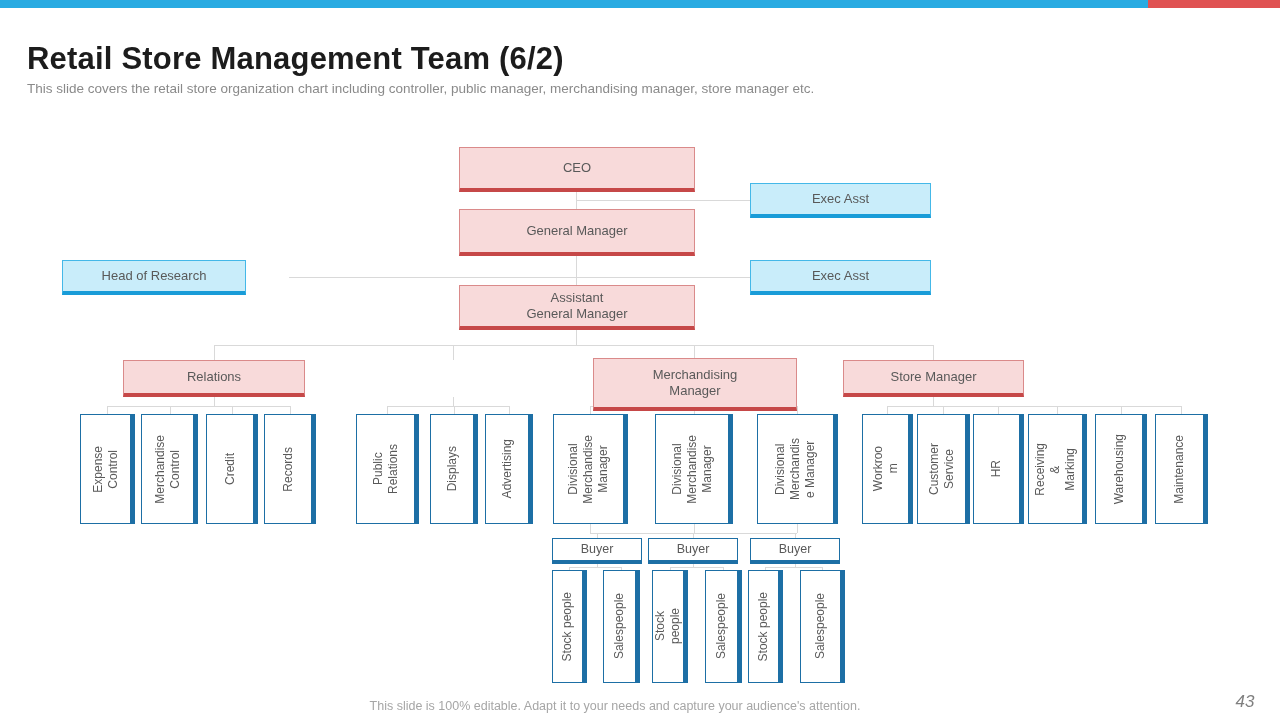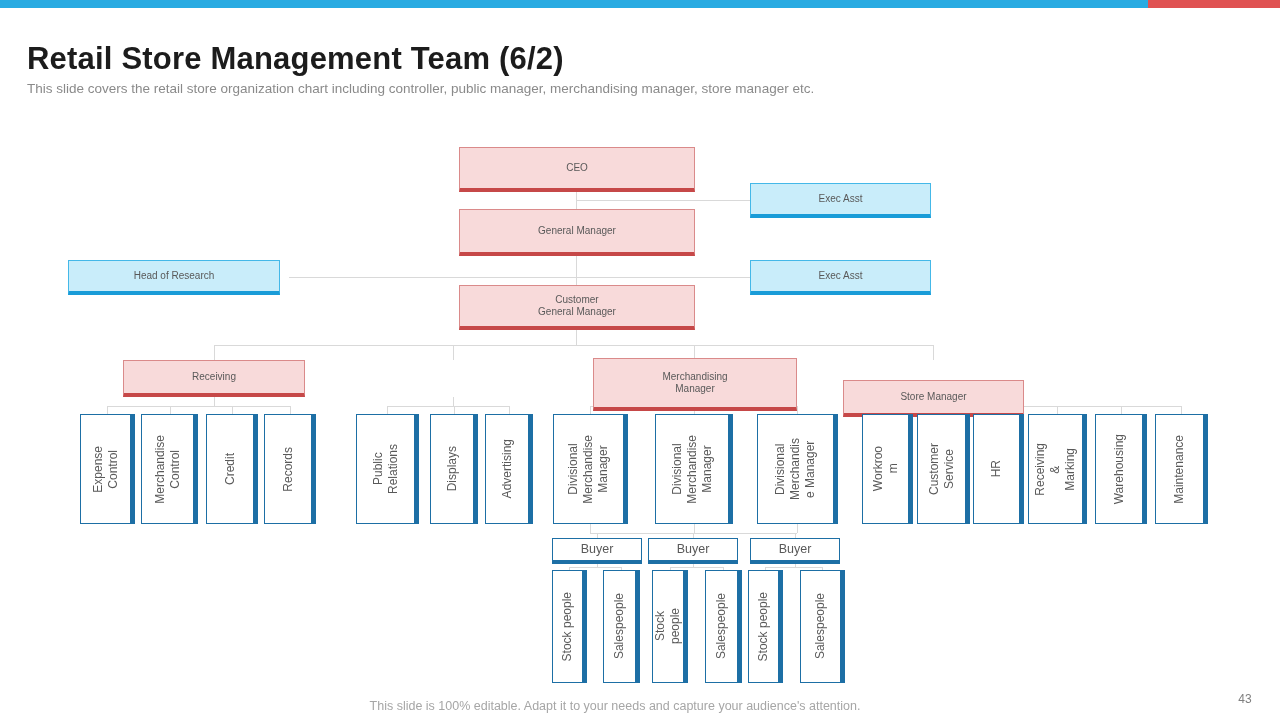--- a/index.html
+++ b/index.html
@@ -17,39 +17,39 @@
   }
   .subtitle{
     position:absolute;left:27px;top:81px;width:1180px;
     font-size:13.5px;color:#8a8a8a;
   }
   
   #org-chart{position:absolute;left:0;top:0;width:1280px;height:720px;}
   .node{
     position:absolute;box-sizing:border-box;
     display:flex;align-items:center;justify-content:center;
-    font-size:10px;
+    font-size:13px;
   }
   .node .lbl{
     color:#595959;text-align:center;white-space:pre-line;line-height:1.25;
   }
   .pink{background:#F8DADA;border:1px solid #DA8A8A;border-bottom:4px solid #C64848;}
   .cyan{background:#C9EDFA;border:1px solid #44B8E8;border-bottom:4px solid #199CD8;}
   .whiteH{background:#ffffff;border:1px solid #1D6FA5;border-bottom:4px solid #1D6FA5;font-size:12.5px;}
   .whiteV{background:#ffffff;border:1.5px solid #1D6FA5;border-right:5px solid #1D6FA5;font-size:12px;}
   .whiteV .lbl{writing-mode:vertical-rl;transform:rotate(180deg);}
   .conn{position:absolute;background:#D9D9D9;}
   
   .footnote{
     position:absolute;left:0;top:699px;width:1230px;text-align:center;
     font-size:12.5px;color:#A6A6A6;
   }
   .pagenum{
     position:absolute;left:1225px;top:692px;width:40px;text-align:center;
-    font-size:12px;color:#7f7f7f;
+    font-size:17px;color:#7f7f7f;font-style:italic;
   }
 </style>
 </head>
 <body>
 
 <div class="topbar"></div>
 <div class="topbar-red"></div>
 
 <h1 class="title">Retail Store Management Team (6/2)</h1>
 <div class="subtitle">This slide covers the retail store organization chart including  controller, public manager, merchandising manager, store manager etc.</div>
@@ -110,38 +110,38 @@
     <div class="conn" style="left: 822px; top: 567px; width: 1px; height: 3px;"></div>
     <div class="node pink" style="left: 459px; top: 147px; width: 236px; height: 45px;">
       <span class="lbl">CEO</span>
     </div>
     <div class="node cyan" style="left: 750px; top: 183px; width: 181px; height: 35px;">
       <span class="lbl">Exec Asst</span>
     </div>
     <div class="node pink" style="left: 459px; top: 209px; width: 236px; height: 47px;">
       <span class="lbl">General Manager</span>
     </div>
-    <div class="node cyan" style="left: 68px; top: 260px; width: 212px; height: 35px;">
+    <div class="node cyan" style="left: 62px; top: 260px; width: 184px; height: 35px;">
       <span class="lbl">Head of Research</span>
     </div>
     <div class="node cyan" style="left: 750px; top: 260px; width: 181px; height: 35px;">
       <span class="lbl">Exec Asst</span>
     </div>
     <div class="node pink" style="left: 459px; top: 285px; width: 236px; height: 45px;">
-      <span class="lbl">Customer
+      <span class="lbl">Assistant
 General Manager</span>
     </div>
     <div class="node pink" style="left: 123px; top: 360px; width: 182px; height: 37px;">
-      <span class="lbl">Receiving</span>
+      <span class="lbl">Relations</span>
     </div>
     <div class="node pink" style="left: 593px; top: 358px; width: 204px; height: 53px;">
       <span class="lbl">Merchandising
 Manager</span>
     </div>
-    <div class="node pink" style="left: 843px; top: 380px; width: 181px; height: 37px;">
+    <div class="node pink" style="left: 843px; top: 360px; width: 181px; height: 37px;">
       <span class="lbl">Store Manager</span>
     </div>
     <div class="node whiteV" style="left: 80px; top: 414px; width: 55px; height: 110px;">
       <span class="lbl">Expense
 Control</span>
     </div>
     <div class="node whiteV" style="left: 141px; top: 414px; width: 57px; height: 110px;">
       <span class="lbl">Merchandise
 Control</span>
     </div>

